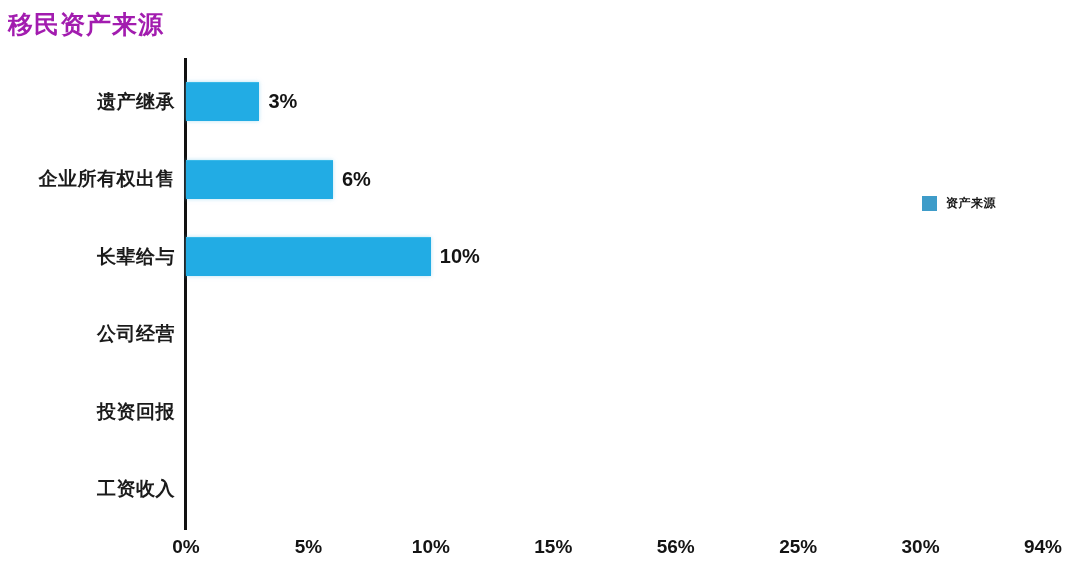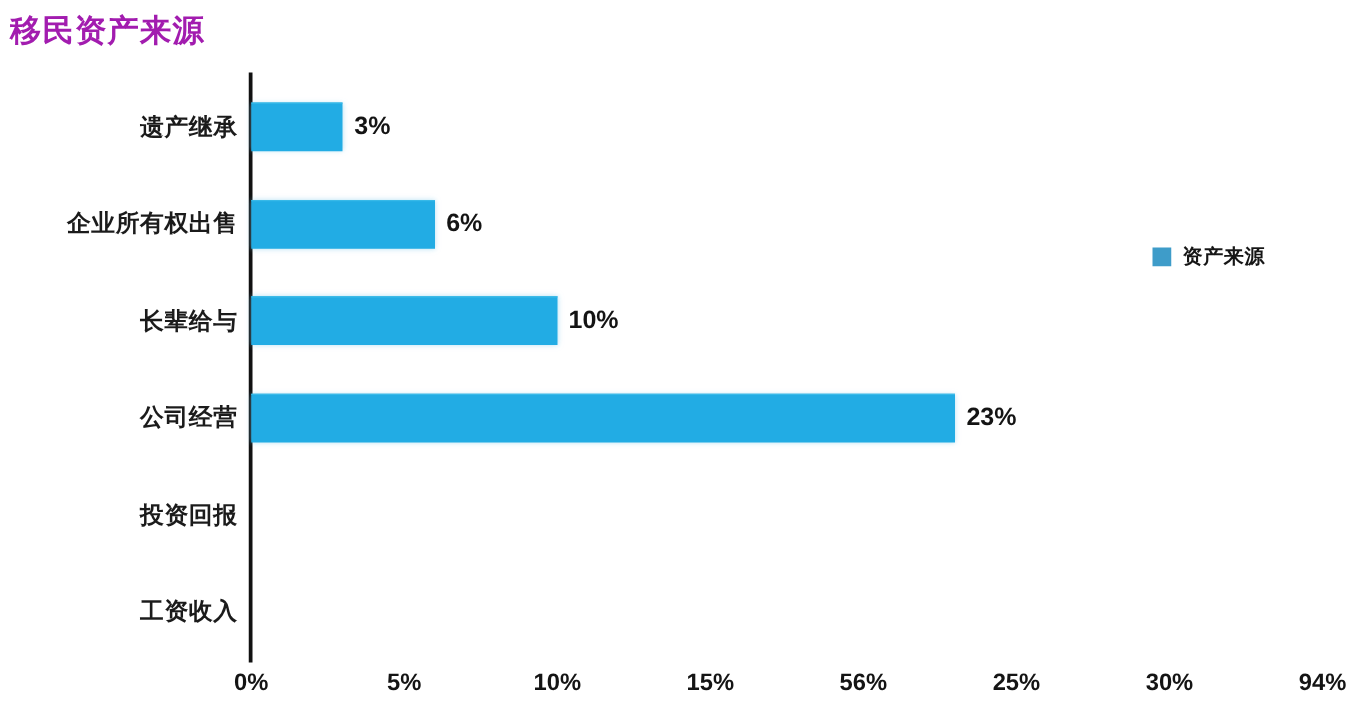--- a/index.html
+++ b/index.html
@@ -24,21 +24,21 @@
     font-size: 25px;
     font-weight: bold;
     letter-spacing: 1px;
     color: #a21caf;
     white-space: nowrap;
   }
 
   
   #plot-area {
     position: absolute;
-    left: 15px;
+    left: 0;
     top: 0;
     width: 984px;
     height: 576px;
   }
 
   
   #value-axis-line {
     position: absolute;
     left: 184px;
     top: 58px;
@@ -116,21 +116,21 @@
     align-items: center;
   }
   #legend-swatch {
     width: 15px;
     height: 15px;
     background: #3e9cc9;
     margin-right: 9px;
     flex: 0 0 auto;
   }
   #legend-label {
-    font-size: 16px;
+    font-size: 12px;
     font-weight: bold;
     color: #161616;
     white-space: nowrap;
     letter-spacing: 0.5px;
   }
 </style>
 </head>
 <body>
 
 <div id="chart-title">移民资产来源</div>
@@ -156,24 +156,20 @@
       </div>
       <div class="cat-row" style="top: 218px;">
         <div class="cat-label">长辈给与</div>
         <div class="bar-wrap">
           <div class="bar" style="width: 244.857px; background: rgb(34, 172, 228);"></div>
           <span class="bar-value">10%</span>
         </div>
       </div>
       <div class="cat-row" style="top: 295.5px;">
         <div class="cat-label">公司经营</div>
-        <div class="bar-wrap">
-          <div class="bar" style="width: 563.171px; background: rgb(34, 172, 228);"></div>
-          <span class="bar-value">23%</span>
-        </div>
       </div>
       <div class="cat-row" style="top: 373px;">
         <div class="cat-label">投资回报</div>
       </div>
       <div class="cat-row" style="top: 450.5px;">
         <div class="cat-label">工资收入</div>
       </div>
     </div>
 
   <div id="tick-labels">

